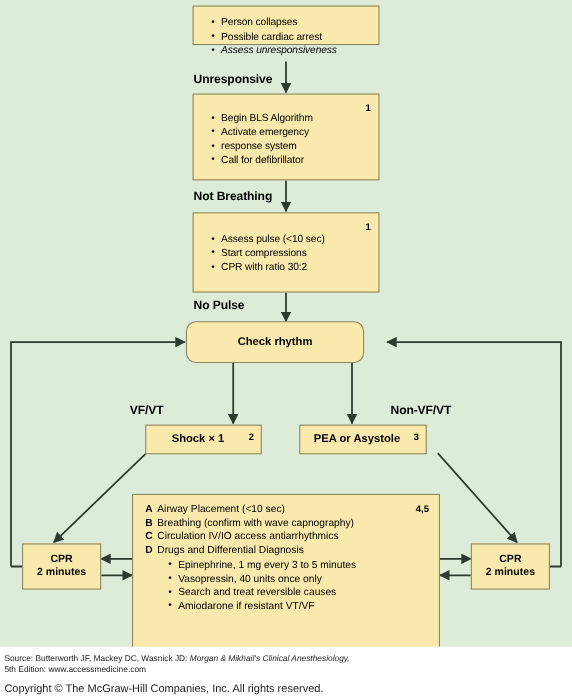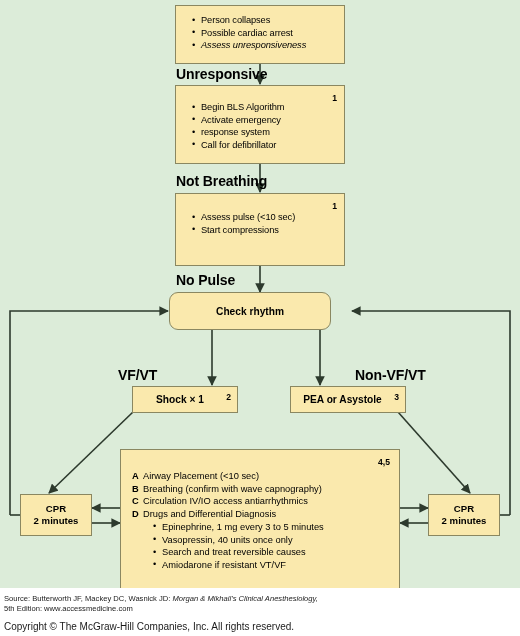--- a/index.html
+++ b/index.html
@@ -66,31 +66,31 @@
 
   .corner-num {
     position: absolute;
     font-size: 8.6px;
     font-weight: bold;
   }
 
   .edge-label {
     position: absolute;
     font-weight: bold;
-    font-size: 14px;
+    font-size: 11px;
     color: #000;
     white-space: nowrap;
     letter-spacing: -0.1px;
   }
 
   
   .abcd {
     position: absolute;
     left: 11px;
-    top: 20px;
+    top: 6px;
     font-size: 9.3px;
     line-height: 12.7px;
   }
   .abcd-row { white-space: nowrap; }
   .abcd-key {
     display: inline-block;
     width: 11px;
     font-weight: bold;
   }
   .abcd-sub {
@@ -186,21 +186,21 @@
       <line x1="428" y1="523" x2="400" y2="523" marker-end="url(#arrow)"></line>
 
       <path d="M 10 515 L 10 311 L 168 311" marker-end="url(#arrow)"></path>
       <line x1="10" y1="515" x2="20" y2="515"></line>
 
       <path d="M 510 515 L 510 311 L 352 311" marker-end="url(#arrow)"></path>
       <line x1="510" y1="515" x2="500" y2="515"></line>
     </g>
   </svg>
 
-  <div class="node node-body" style="left:175px; top:5px; width:170px; height:59px;">
+  <div class="node node-body" style="left:175px; top:5px; width:170px; height:36px;">
     <ul class="bullets" style="margin:8px 0 0 16px;">
       <li>Person collapses</li>
       <li>Possible cardiac arrest</li>
       <li class="italic">Assess unresponsiveness</li>
     </ul>
   </div>
 
   <div class="edge-label" style="left:176px; top:66px;">Unresponsive</div>
 
   <div class="node node-body" style="left:175px; top:85px; width:170px; height:79px;">
@@ -213,38 +213,39 @@
     </ul>
   </div>
 
   <div class="edge-label" style="left:176px; top:173px;">Not Breathing</div>
 
   <div class="node node-body" style="left:175px; top:193px; width:170px; height:73px;">
     <span class="corner-num" style="right:7px; top:6px;">1</span>
     <ul class="bullets" style="margin:17px 0 0 16px;">
       <li>Assess pulse (&lt;10 sec)</li>
       <li>Start compressions</li>
+      <li>CPR with ratio 30:2</li>
     </ul>
   </div>
 
   <div class="edge-label" style="left:176px; top:272px;">No Pulse</div>
 
   <div class="node rounded" style="left:169px; top:292px; width:162px; height:38px;">
     <span class="inline-center">Check rhythm</span>
   </div>
 
   <div class="edge-label" style="left:118px; top:367px;">VF/VT</div>
   <div class="edge-label" style="left:343px; top:367px;padding-left:12px;">Non-VF/VT</div>
 
   <div class="node" style="left:132px; top:386px; width:106px; height:27px;">
     <span class="inline-center" style="padding-right:10px;">Shock × 1</span>
     <span class="corner-num" style="right:6px; top:5px;">2</span>
   </div>
 
-  <div class="node" style="left:290px; top:386px; width:116px; height:27px;">
+  <div class="node" style="left:272px; top:386px; width:116px; height:27px;">
     <span class="inline-center" style="padding-right:11px;">PEA or Asystole</span>
     <span class="corner-num" style="right:6px; top:5px;">3</span>
   </div>
 
   <div class="node" style="left:120px; top:449px; width:280px; height:153px;">
     <span class="corner-num" style="right:9px; top:7px;">4,5</span>
     <div class="abcd">
       <div class="abcd-row">
         <span class="abcd-key">A</span><span>Airway Placement (&lt;10 sec)</span>
       </div>

